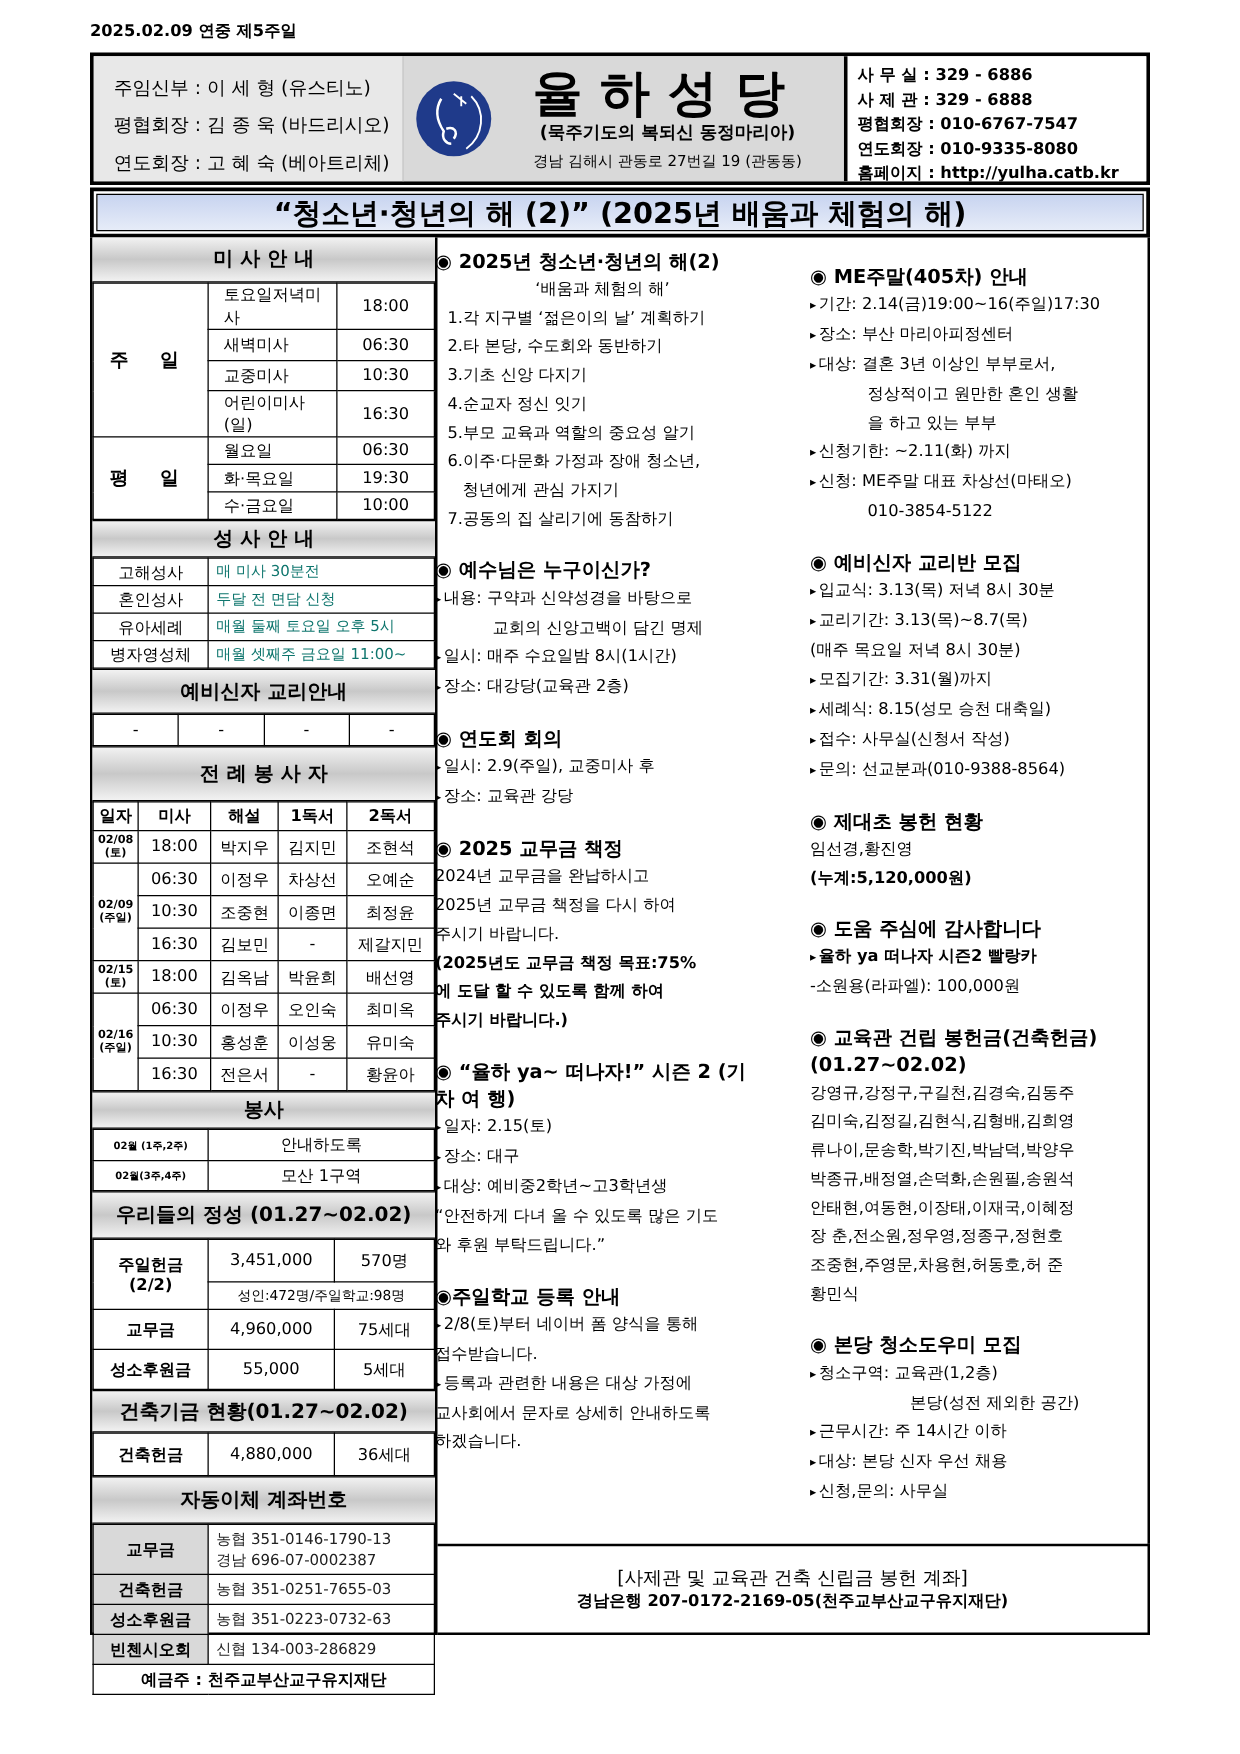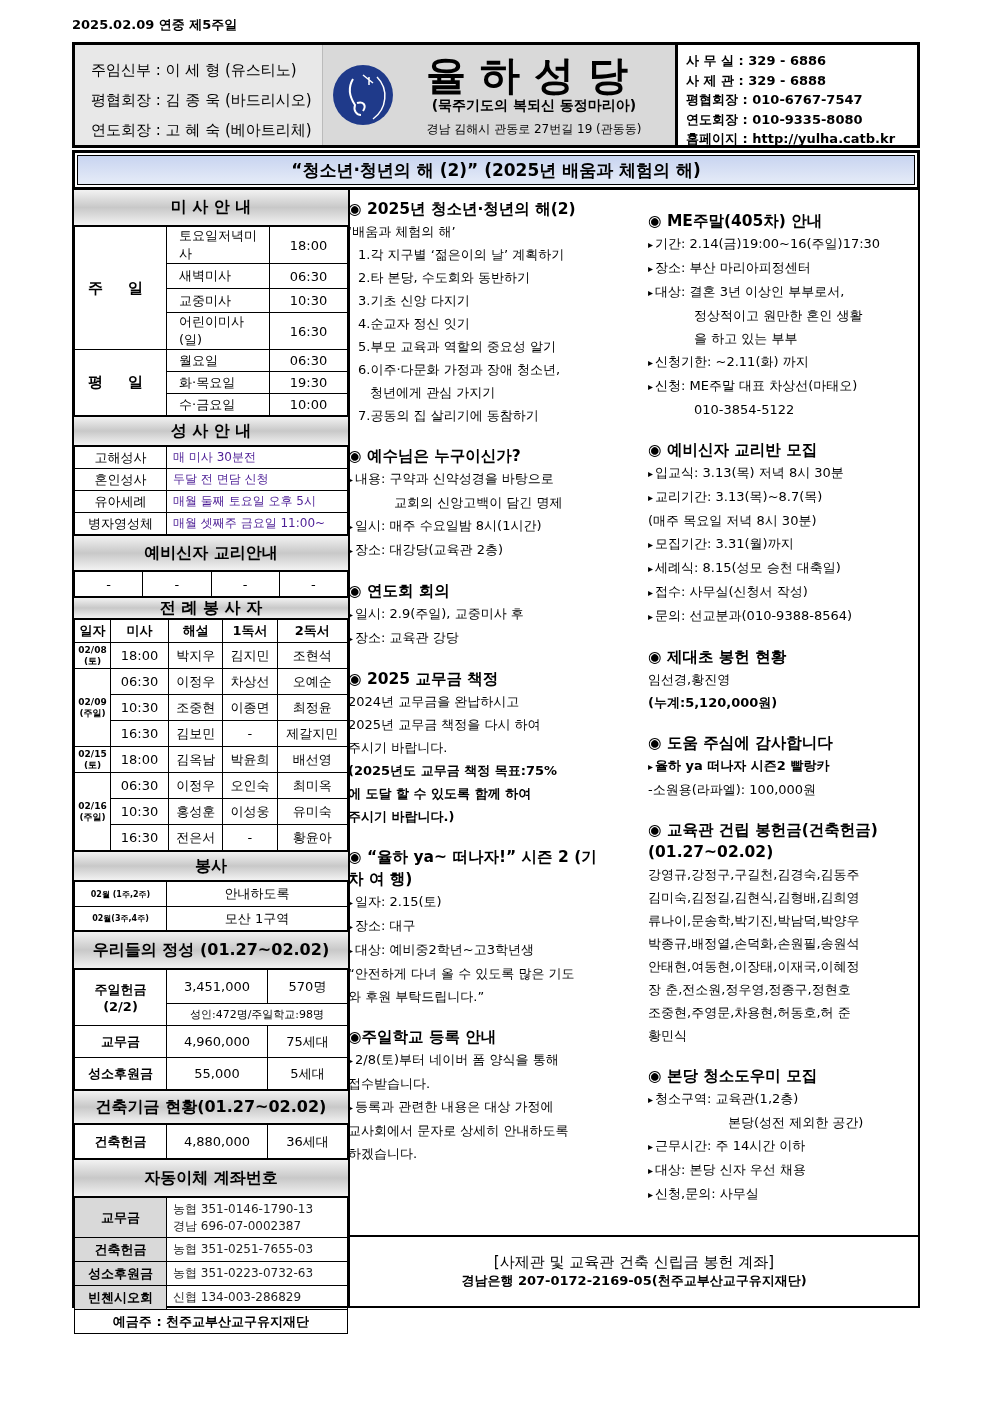--- a/index.html
+++ b/index.html
@@ -10,47 +10,47 @@
 .h-left div{font-size:15px;line-height:30px}
 .h-mid{width:352px;background:#d9d9d9;display:flex;align-items:center;padding-left:6px;position:relative}
 .logo{width:60px;height:60px;border-radius:50%;background:#1f3a8a;flex:none;margin-left:4px}
 .h-mid-text{flex:1;text-align:center}
 .title{font-size:40px;font-weight:bold;letter-spacing:14px;line-height:44px}
 .subtitle{font-size:14px;font-weight:bold}
 .addr{font-size:12px;font-weight:normal;margin-top:6px}
 .h-right{flex:1;background:#fff;padding:6px 0 0 8px;border-left:3px solid #000}
 .h-right div{font-size:13px;font-weight:bold;line-height:19.5px;white-space:nowrap}
 .banner{position:absolute;left:72px;top:150px;width:848px;height:40px;border:3px solid #000;padding:2px}
-.banner-inner{width:100%;height:100%;border:1px solid #000;background:linear-gradient(#c8d4f0,#e6ecf8);display:flex;align-items:center;justify-content:center;font-size:17px;font-weight:bold}
+.banner-inner{width:100%;height:100%;border:1px solid #000;background:linear-gradient(#c8d4f0,#e6ecf8);display:flex;align-items:center;justify-content:center;font-size:23px;font-weight:bold}
 .left{position:absolute;left:72px;top:190px;width:278px;height:1118px;border:2px solid #000;border-top:none}
 .sec-h{background:linear-gradient(#f2f2f2,#c8c8c8,#f2f2f2);font-weight:bold;font-size:16px;border-bottom:1px solid #000;border-top:1px solid #000;display:flex;align-items:center;justify-content:center}
 table{border-collapse:collapse;width:100%}
 td{border:1px solid #000;font-size:13px;text-align:center;height:22px;padding:0 2px}
 .mass td.l{font-size:15px;font-weight:bold;letter-spacing:10px}
 .mass td.n{text-align:left;padding-left:12px;font-size:13px}
 .sac td.k{font-weight:normal;font-size:13px;width:92px}
-.sac td.v{text-align:left;padding-left:6px;font-size:12px;color:#4c1d95}
+.sac td.v{text-align:left;padding-left:6px;font-size:12px;color:#0f766e}
 .lit th{border:1px solid #000;font-size:13px;height:23px}
 .lit td{font-size:13px;height:26px}
 .lit td.d{font-size:9px;font-weight:bold;line-height:11px}
 .off td.k{font-weight:bold;font-size:13px}
 .acct td.k{background:#d9d9d9;font-weight:bold;font-size:13px;width:92px}
 .acct td.v{text-align:left;padding-left:6px;font-size:12px;color:#222}
 .mid{position:absolute;left:338px;top:190px;width:288px;height:1045px;padding:8px 10px}
 .right{position:absolute;left:638px;top:190px;width:282px;height:1045px;padding:20px 10px;border-right:2px solid #000}
 .art{margin-bottom:18px}
 .art h3{font-size:15.5px;font-weight:bold;line-height:22px}
 .art .p{font-size:13px;line-height:23px}
 .bul::before{content:"▸";font-size:10px;margin-right:2px}
 .ind{padding-left:46px}
 .b{font-weight:bold}
 .footer{position:absolute;left:350px;top:1235px;width:570px;height:73px;border:2px solid #000;border-left:none;text-align:center;padding-top:16px}
 .footer .f1{font-size:15px}
 .footer .f2{font-size:13px;font-weight:bold}
-.center{}
+.center{text-align:center}
 </style>
 </head>
 <body>
 
 <div class="date">2025.02.09 연중 제5주일</div>
 
 <div class="header">
   <div class="h-left">
     <div>주임신부 : 이 세 형 (유스티노)</div>
     <div>평협회장 : 김 종 욱 (바드리시오)</div>
@@ -146,21 +146,21 @@
   <table>
     <tbody>
         <tr style="height:25px">
           <td>-</td>
           <td>-</td>
           <td>-</td>
           <td>-</td>
         </tr>
   </tbody>
     </table>
-  <div class="sec-h" style="height:22px">전 례 봉 사 자</div>
+  <div class="sec-h" style="height:44px">전 례 봉 사 자</div>
   <table class="lit">
     <tbody>
         <tr>
           <th style="width:36px">일자</th>
           <th style="width:58px">미사</th>
           <th>해설</th>
           <th>1독서</th>
           <th>2독서</th>
         </tr>
     <tr>

